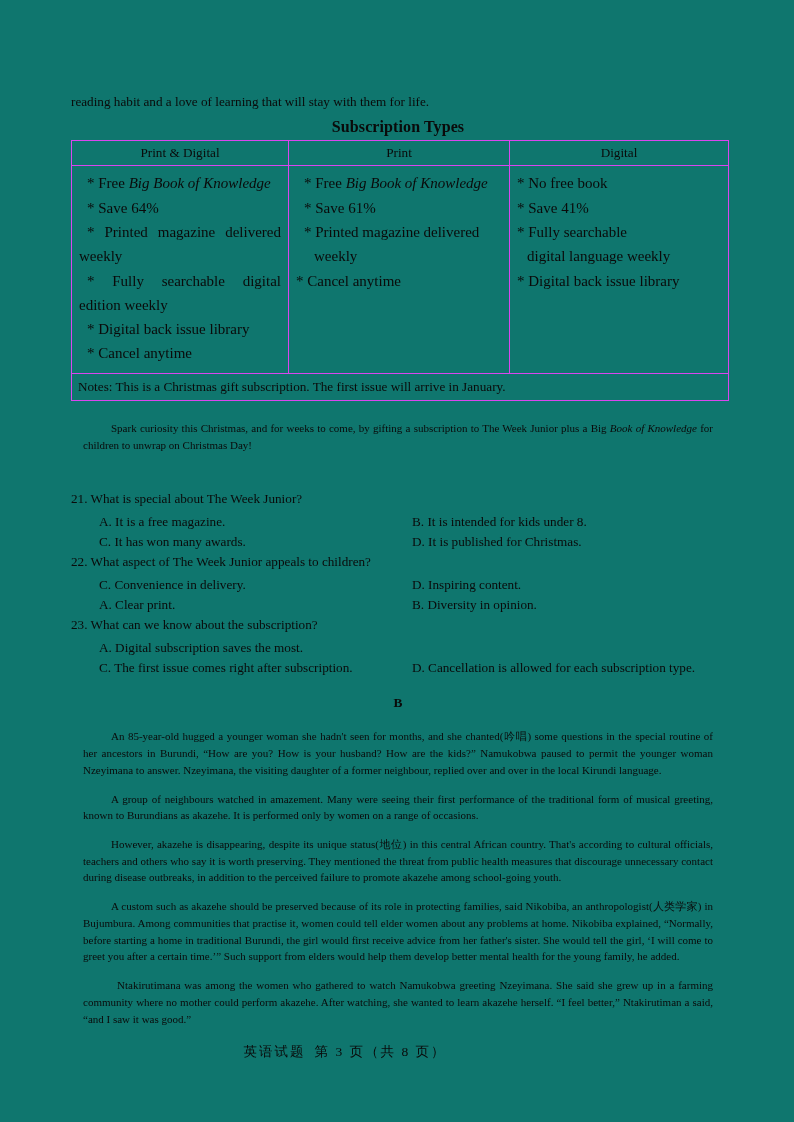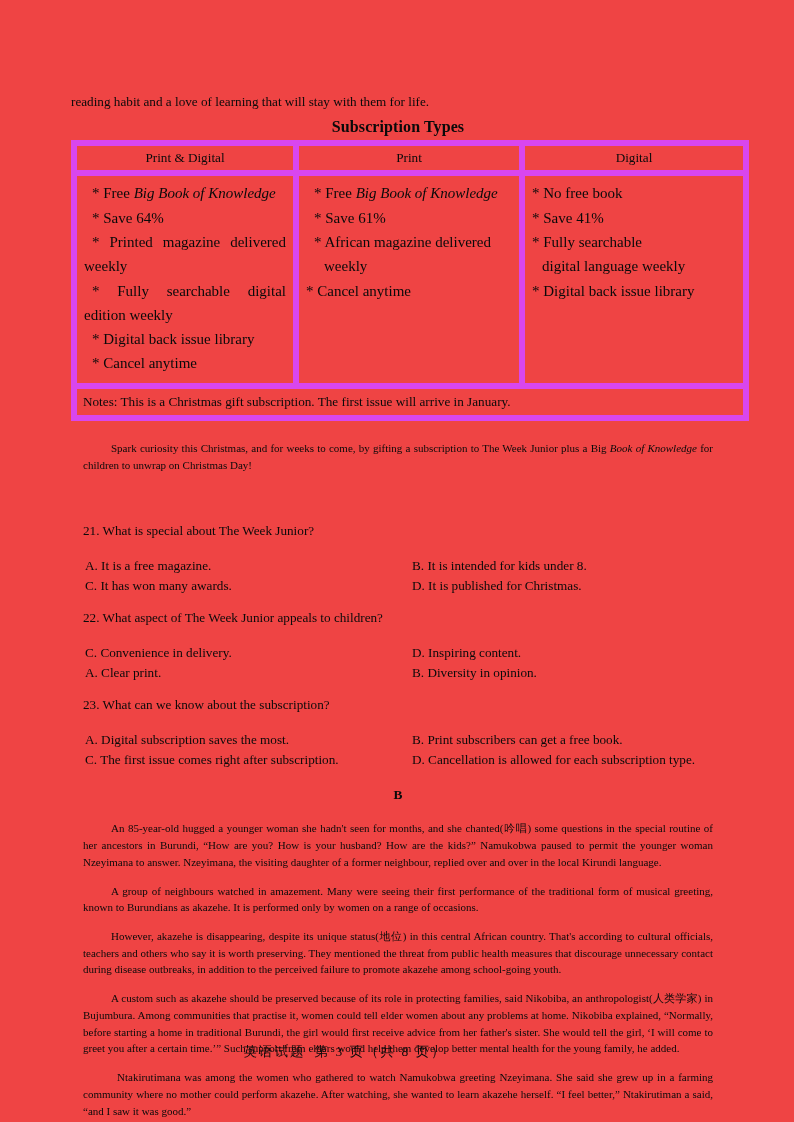--- a/index.html
+++ b/index.html
@@ -8,21 +8,21 @@
     background: #ffffff;
   }
   body {
     font-family: "Liberation Serif", "DejaVu Serif", serif;
     color: #0a0a0a;
   }
   #page {
     position: relative;
     width: 794px;
     height: 1122px;
-    background: #ef4444;
+    background: #0f766e;
     overflow: hidden;
   }
   .content {
     position: absolute;
     left: 71px;
     top: 92px;
     width: 654px;
   }
   .para {
     font-size: 11px;
@@ -47,21 +47,21 @@
     margin: 0 0 2px 0;
     letter-spacing: 0.1px;
   }
   table.subs {
     border-collapse: collapse;
     width: 654px;
     table-layout: fixed;
     margin: 0;
   }
   table.subs td, table.subs th {
-    border: 6px solid #d946ef;
+    border: 1px solid #d946ef;
     vertical-align: top;
     padding: 0;
   }
   table.subs th {
     text-align: center;
     font-weight: normal;
     font-size: 13.2px;
     padding: 3px 0 4px 0;
     line-height: 1.3;
   }
@@ -82,33 +82,33 @@
     line-height: 1.45;
     padding: 3px 6px 4px 6px;
   }
   .gap-sm { height: 7px; }
   .gap-md { height: 15px; }
   .gap-lg { height: 22px; }
   em.ital { font-style: italic; }
   .q {
     font-size: 13.2px;
     line-height: 1.5;
-    margin: 12px;
+    margin: 0;
     padding: 2px 0 1px 0;
   }
   .qline {
     position: relative;
     font-size: 13.2px;
     line-height: 1.5;
     padding: 2px 0 1px 0;
     height: 17px;
   }
   .opt-a {
     position: absolute;
-    left: 14px;
+    left: 28px;
     top: 2px;
     white-space: nowrap;
   }
   .opt-b {
     position: absolute;
     left: 341px;
     top: 2px;
     white-space: nowrap;
   }
   .section-letter {
@@ -159,21 +159,21 @@
               <div class="bullet">* Printed magazine delivered weekly</div>
               <div class="bullet">* Fully searchable digital edition weekly</div>
               <div class="bullet nojust">* Digital back issue library</div>
               <div class="bullet nojust">* Cancel anytime</div>
             </div>
           </td>
           <td>
             <div class="cellbox">
               <div class="bullet nojust"><span>* Free </span><em class="ital">Big Book of Knowledge</em></div>
               <div class="bullet nojust">* Save 61%</div>
-              <div class="bullet nojust">* African magazine delivered</div>
+              <div class="bullet nojust">* Printed magazine delivered</div>
               <div class="bullet nojust" style="text-indent:18px">weekly</div>
               <div class="bullet nojust" style="text-indent:0">* Cancel anytime</div>
             </div>
           </td>
           <td>
             <div class="cellbox">
               <div class="bullet nojust" style="text-indent:0">* No free book</div>
               <div class="bullet nojust" style="text-indent:0">* Save 41%</div>
               <div class="bullet nojust" style="text-indent:0">* Fully searchable</div>
               <div class="bullet nojust" style="text-indent:10px">digital language weekly</div>
@@ -216,21 +216,20 @@
       <div class="qline">
         <span class="opt-a">A. Clear print.</span>
         <span class="opt-b">B. Diversity in opinion.</span>
       </div>
     </div>
 
     <div>
       <div class="q">23. What can we know about the subscription?</div>
       <div class="qline">
         <span class="opt-a">A. Digital subscription saves the most.</span>
-        <span class="opt-b">B. Print subscribers can get a free book.</span>
       </div>
       <div class="qline">
         <span class="opt-a">C. The first issue comes right after subscription.</span>
         <span class="opt-b">D. Cancellation is allowed for each subscription type.</span>
       </div>
     </div>
 
     <div class="gap-md"></div>
 
     <div class="section-letter">B</div>

